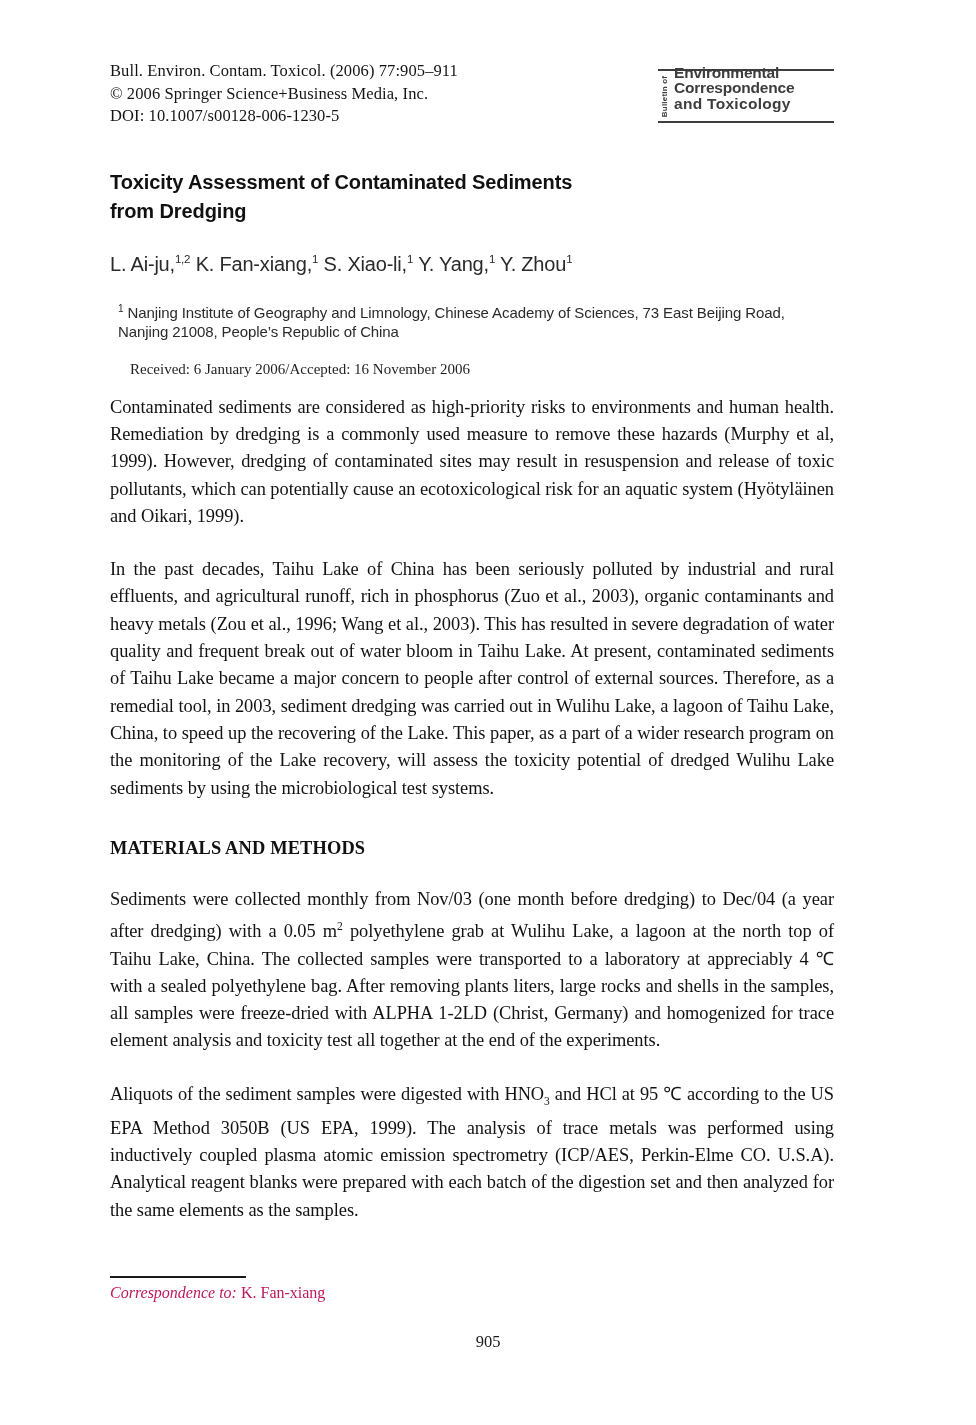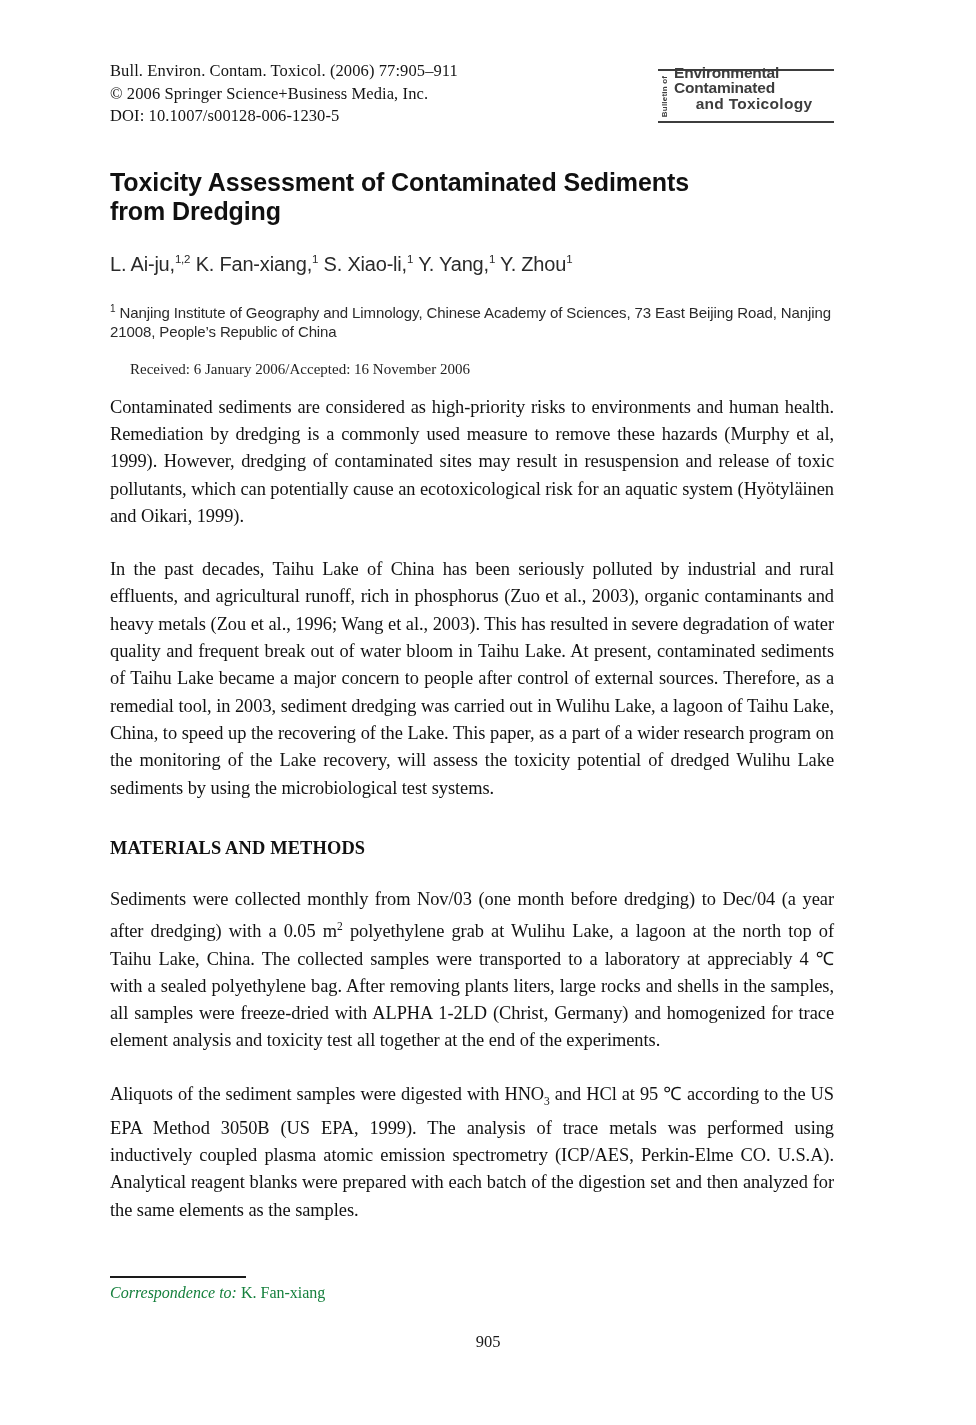--- a/index.html
+++ b/index.html
@@ -90,27 +90,27 @@
   }
   .logo-words span {
     font-family: "Liberation Sans", sans-serif;
     font-weight: bold;
     font-size: 15.5px;
     line-height: 15.5px;
     letter-spacing: -0.2px;
     color: #3d3d3d;
     white-space: nowrap;
   }
-  .logo-words span.l3 { letter-spacing: 0.3px; text-align: center; }
+  .logo-words span.l3 { letter-spacing: 0.3px; }
 
   
   .title {
     font-family: "Liberation Sans", sans-serif;
     font-weight: bold;
-    font-size: 25px;
+    font-size: 20px;
     line-height: 29px;
     color: #111;
     margin-top: 30px;
     letter-spacing: -0.1px;
   }
   .title .l2 { display: block; }
 
   .authors {
     font-family: "Liberation Sans", sans-serif;
     font-size: 20px;
@@ -123,21 +123,21 @@
 
   .affiliations {
     font-family: "Liberation Sans", sans-serif;
     font-size: 15px;
     line-height: 19.5px;
     color: #2a2a2a;
     margin-top: 22px;
     letter-spacing: -0.1px;
   }
   .affiliations sup { font-size: 10px; vertical-align: super; }
-  .affiliations p { margin: 0; }
+  .affiliations p { margin: 8px; }
 
   .received {
     font-family: "Liberation Serif", serif;
     font-size: 15px;
     line-height: 20px;
     color: #1f1f1f;
     margin-top: 17px;
     margin-left: 20px;
   }
 
@@ -176,21 +176,21 @@
   .footnote-rule {
     width: 136px;
     height: 1.6px;
     background: #1a1a1a;
     margin-bottom: 5px;
   }
   .footnote-text {
     font-family: "Liberation Serif", serif;
     font-size: 16px;
     line-height: 20px;
-    color: #15803d;
+    color: #be185d;
   }
   .footnote-text .corr-label { font-style: italic; }
 
   .page-number {
     position: absolute;
     left: 0;
     top: 1332px;
     width: 976px;
     text-align: center;
     font-family: "Liberation Serif", serif;
@@ -213,21 +213,21 @@
       </div>
 
       <div class="logo">
         <div class="logo-rule-top"></div>
         <div class="logo-rule-bottom"></div>
         <div class="logo-vert">
           <span>Bulletin of</span>
         </div>
         <div class="logo-words">
           <span class="l1">Environmental</span>
-          <span class="l2">Contaminated</span>
+          <span class="l2">Correspondence</span>
           <span class="l3">and  Toxicology</span>
         </div>
       </div>
     </div>
 
     <div class="title">
       <span class="l1">Toxicity Assessment of Contaminated Sediments</span>
       <span class="l2">from Dredging</span>
     </div>
 

